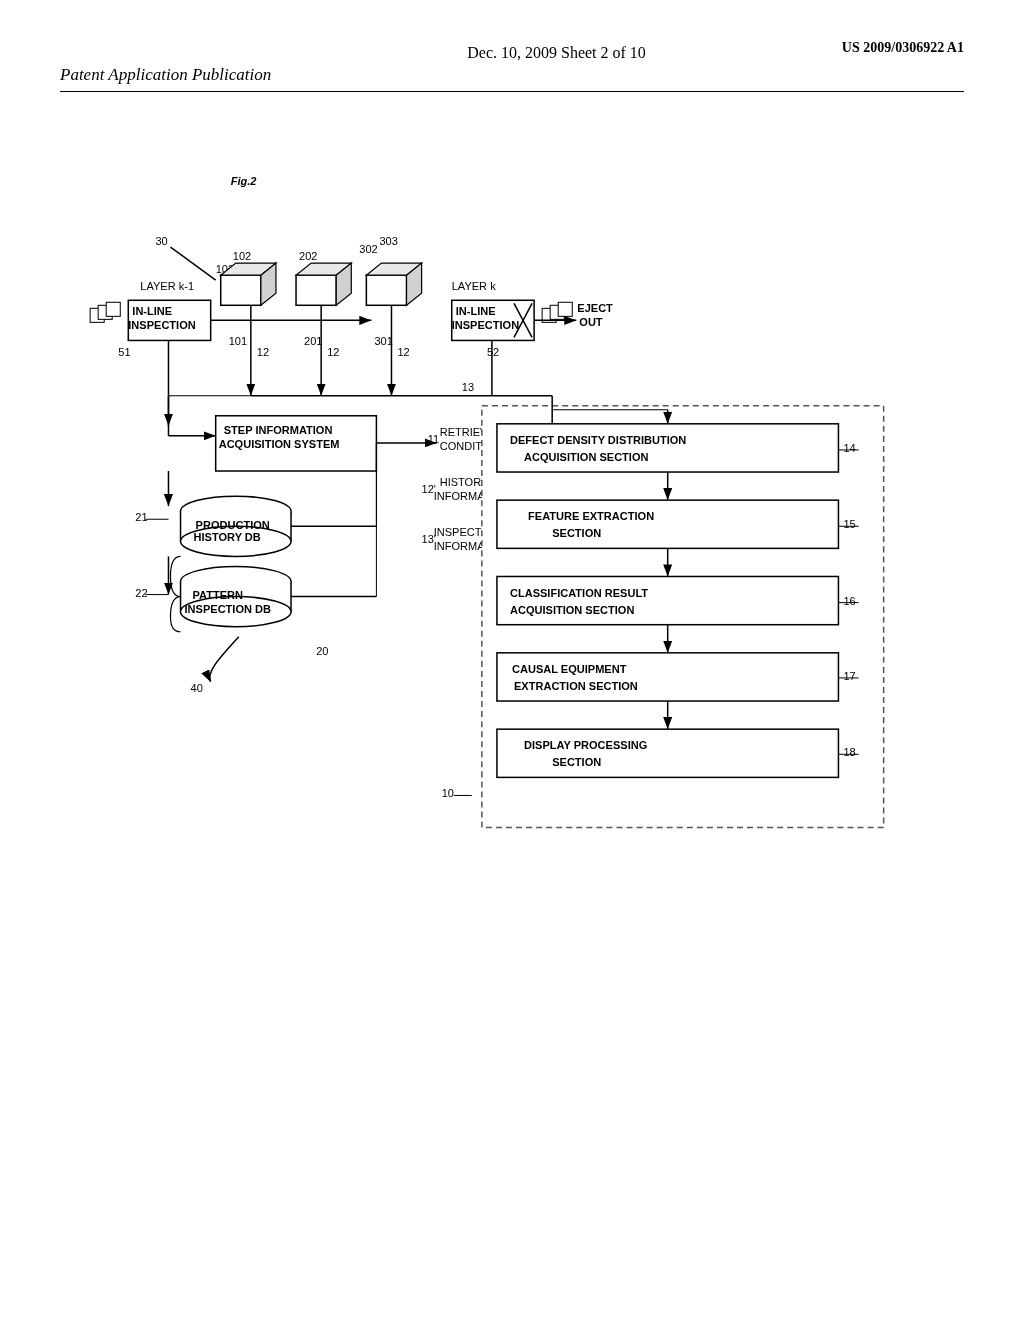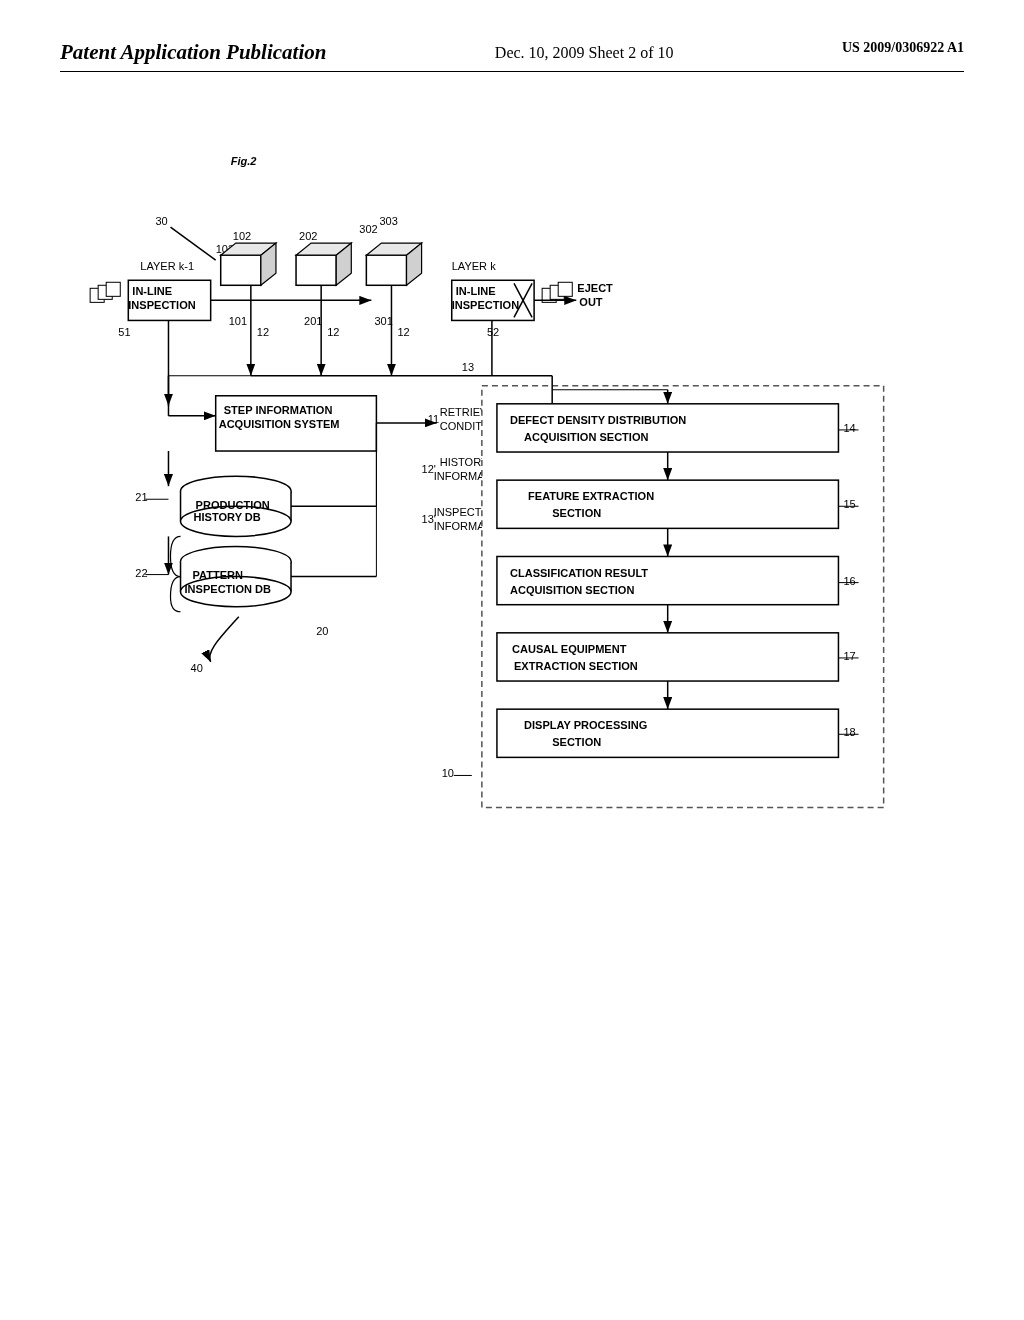--- a/index.html
+++ b/index.html
@@ -23,23 +23,24 @@
     
     .header {
       display: flex;
       justify-content: space-between;
       align-items: flex-start;
       border-bottom: 1px solid #000;
       padding-bottom: 6px;
       margin-bottom: 10px;
     }
     .header-left {
-      font-size: 21px;
-      font-weight: bold;
+      font-size: 17px;
+      font-weight: normal;
       font-style: italic;
+      margin-top: 25px;
     }
     .header-center {
       font-size: 16px;
       text-align: left;
       margin-top: 4px;
     }
     .header-right {
       font-size: 14px;
       font-weight: bold;
       text-align: right;

